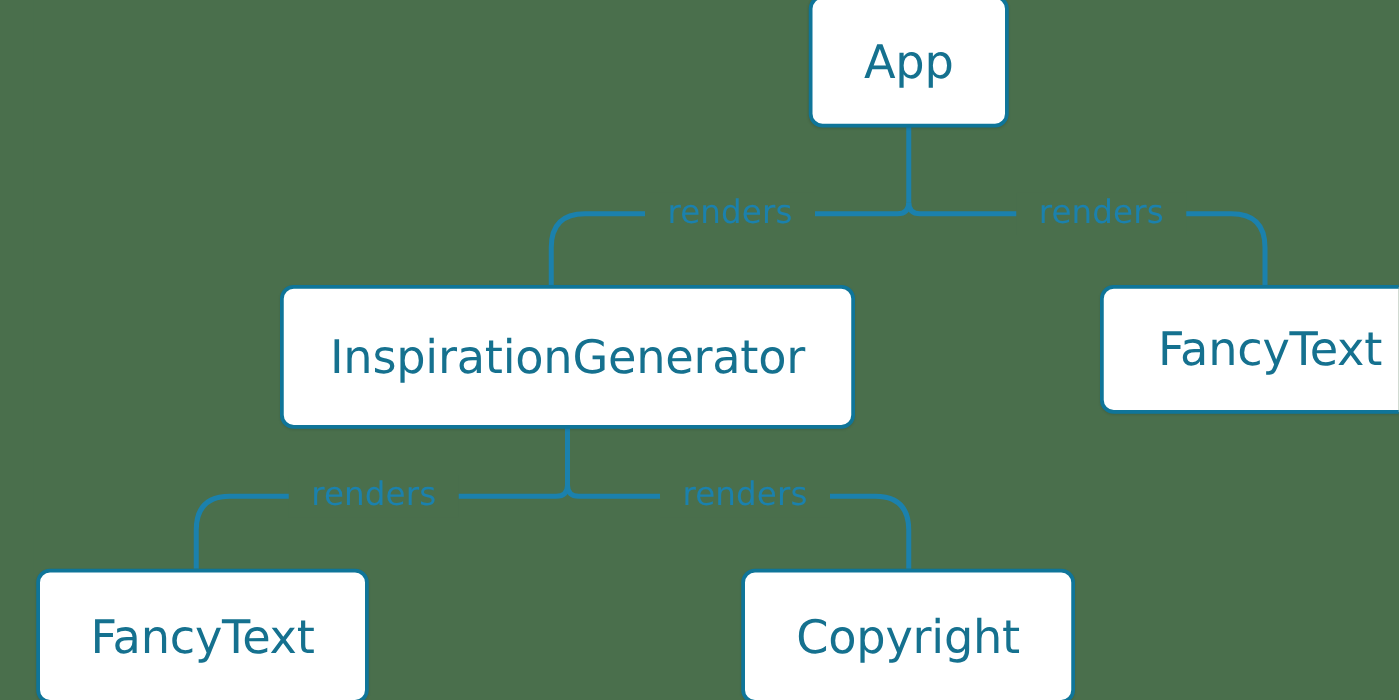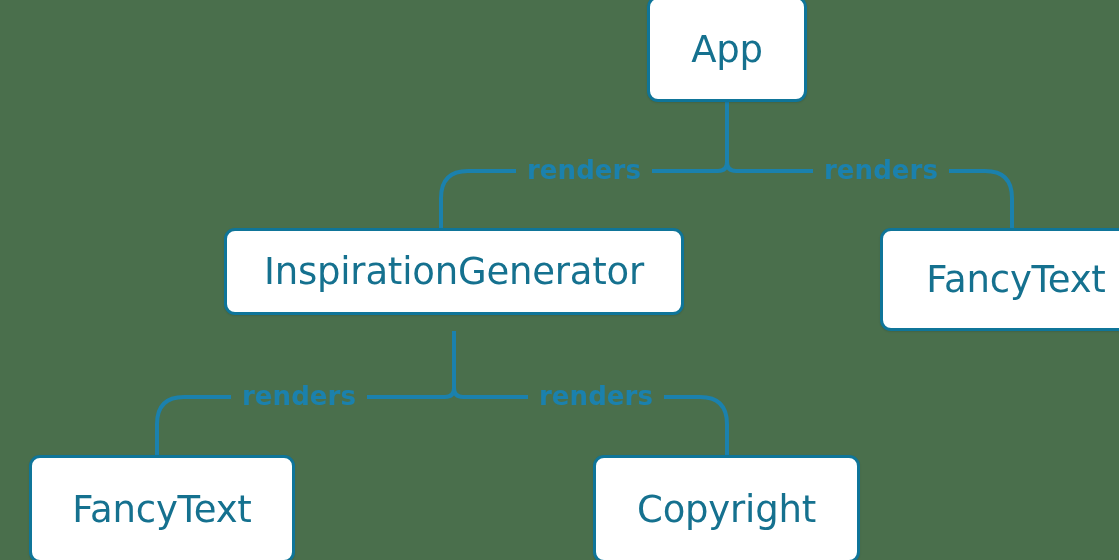--- a/index.html
+++ b/index.html
@@ -47,26 +47,25 @@
     font-weight: 400;
   }
   .edge-label {
     position: absolute;
     color: #1b81ad;
     font-size: 26px;
     line-height: 1;
     white-space: nowrap;
     transform: translate(-50%, -50%);
     letter-spacing: 0.1px;
-    font-weight: bold;
   }
 
   
   #node-app            { left: 620px; top: -4px;  width: 160px; height: 106px; }
-  #node-inspiration    { left: 197px; top: 228px; width: 460px; height: 87px; }
+  #node-inspiration    { left: 197px; top: 228px; width: 460px; height: 115px; }
   #node-fancytext-right{ left: 853px; top: 228px; width: 272px; height: 103px; }
   #node-fancytext-left { left: 2px;   top: 455px; width: 266px; height: 108px; }
   #node-copyright      { left: 566px; top: 455px; width: 267px; height: 108px; }
 
   
   #label-app-inspiration  { left: 557px; top: 170px; }
   #label-app-fancytext    { left: 854px; top: 170px; }
   #label-insp-fancytext   { left: 272px; top: 396px; }
   #label-insp-copyright   { left: 569px; top: 396px; }
 </style>

